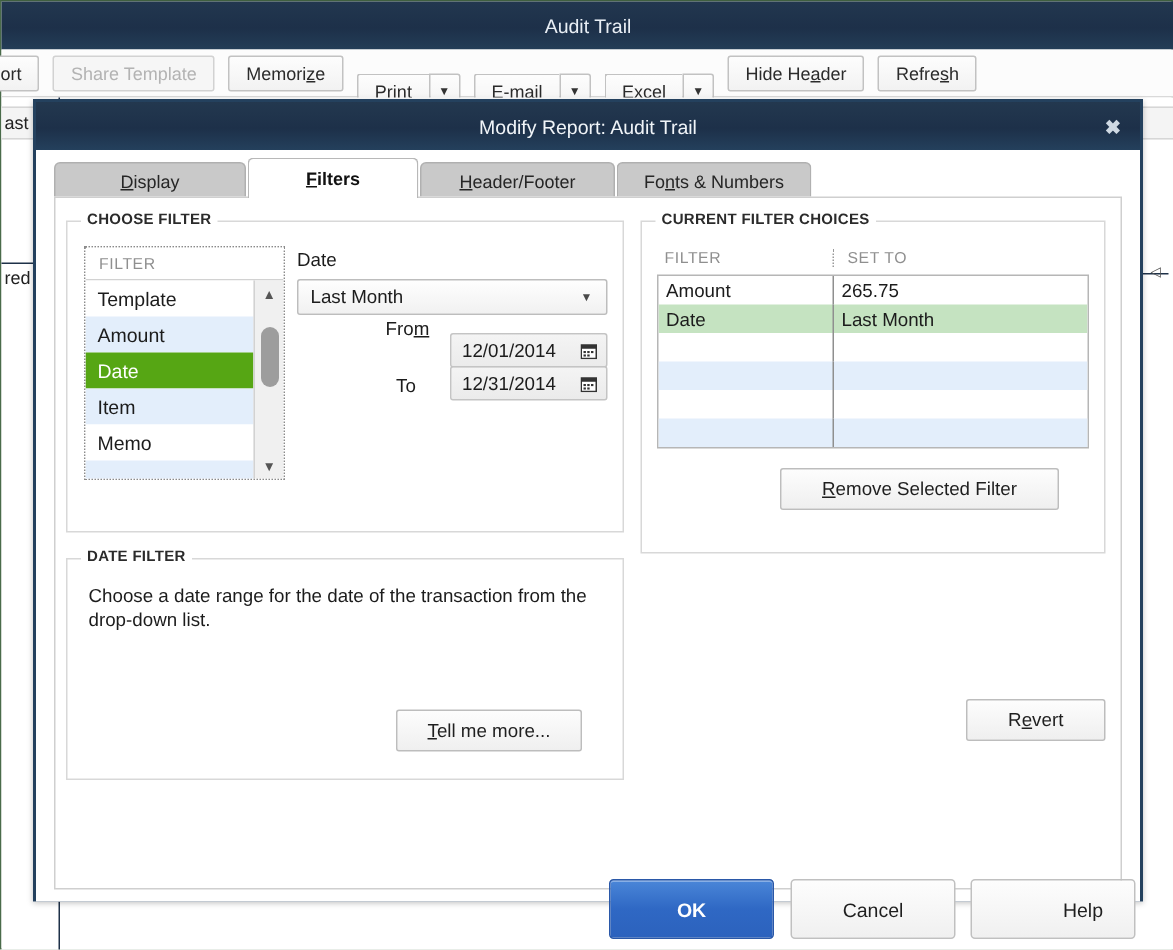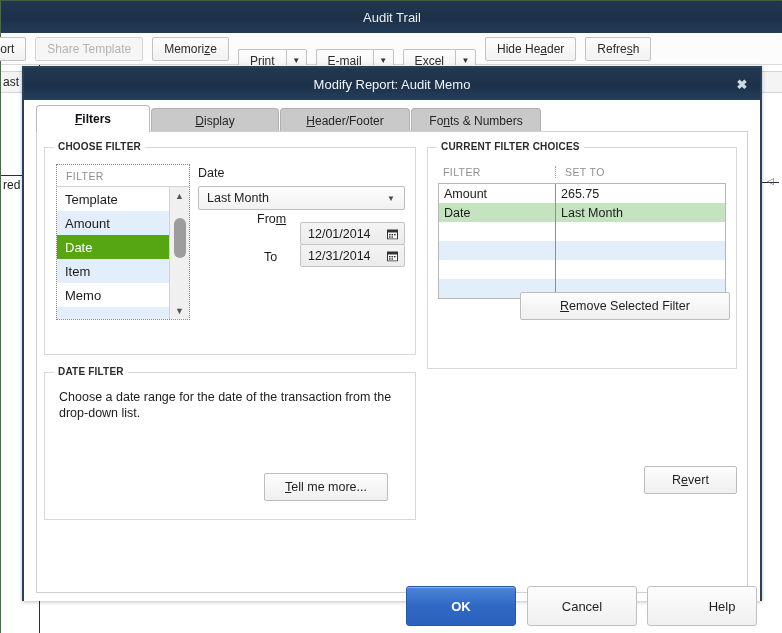--- a/index.html
+++ b/index.html
@@ -348,32 +348,32 @@
     <div class="rpt-frag" style="left:2px; top:113px;">red</div>
     <div class="rpt-hline" style="left:0; top:110px; width:38px;"></div>
     <div class="rpt-hline" style="left:740px; top:117px; width:38px;"></div>
     <div class="rpt-vline" style="left:38px; top:0px; height:569px;"></div>
     <div class="rpt-marker" style="left:766px; top:111px;">◁</div>
   </div>
 
   <div id="dialog">
 
     <div class="dlg-title">
-      <span>Modify Report: Audit Memo</span>
+      <span>Modify Report: Audit Trail</span>
       <span class="dlg-close">✖</span>
     </div>
 
     <div class="dlg-inner">
 
       <div class="tabrow">
+        <div class="tab" style="width:128px;">
+            <span><u>D</u>isplay</span>
+          </div>
         <div class="tab active" style="width:114px;">
             <span><u>F</u>ilters</span>
-          </div>
-        <div class="tab" style="width:128px;">
-            <span><u>D</u>isplay</span>
           </div>
         <div class="tab" style="width:130px;">
             <span><u>H</u>eader/Footer</span>
           </div>
         <div class="tab" style="width:130px;">
             <span>Fo<u>n</u>ts &amp; Numbers</span>
           </div>
       </div>
 
       <div class="tabpanel">
@@ -475,21 +475,21 @@
             <div class="crow">
               <div class="ccell c1"></div>
               <div class="ccell c2"></div>
             </div>
             <div class="crow alt">
               <div class="ccell c1"></div>
               <div class="ccell c2"></div>
             </div>
           </div>
 
-          <div class="btn" style="left:92px; top:144px; width:210px; height:28px;">
+          <div class="btn" style="left:92px; top:164px; width:186px; height:28px;">
               <span><u>R</u>emove Selected Filter</span>
             </div>
         </div>
 
         <div class="btn" style="left:607px; top:334px; width:93px; height:28px;">
             <span>R<u>e</u>vert</span>
           </div>
 
       </div>
 

